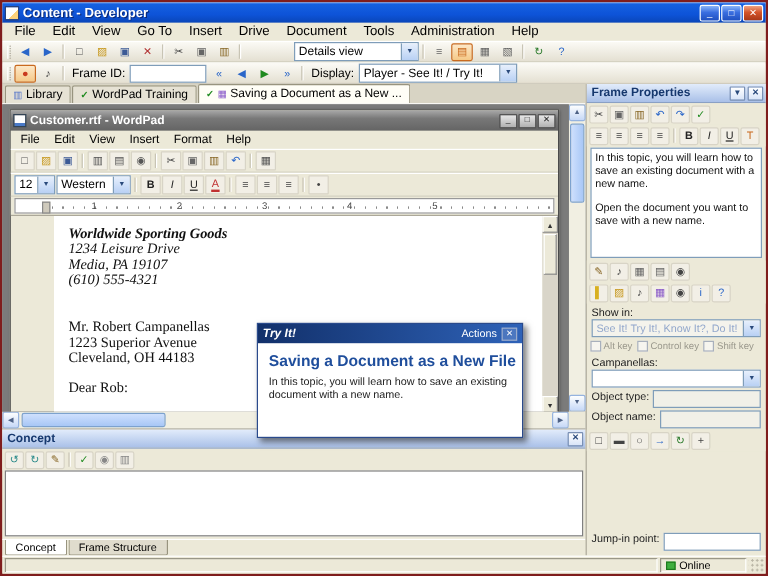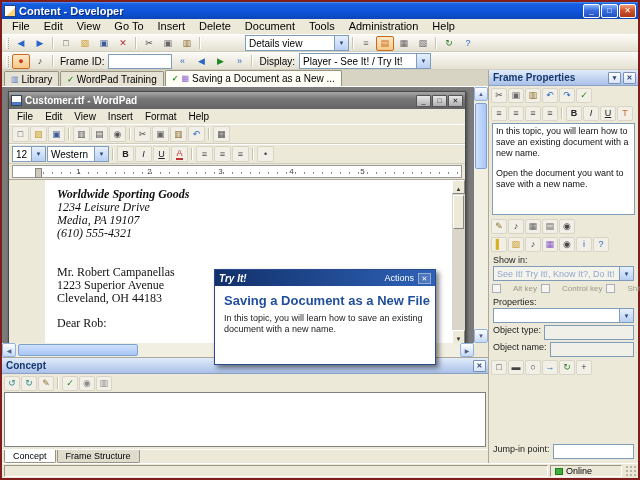--- a/index.html
+++ b/index.html
@@ -127,21 +127,21 @@
   .fp-toolbar{flex:0 0 18px;display:flex;align-items:center;gap:1px;padding:1px 2px;background:#ece9d8;}
   .fp-toolbar .tbi{flex:0 0 16px;width:16px;height:15px;border:1px solid #d8d4c6;background:#f2efe6;}
   .fp-text{flex:0 0 92px;margin:1px 3px 2px;background:#fff;border:1px solid #7f9db9;padding:2px 3px;font-size:9px;line-height:11px;color:#111;overflow:hidden;}
   .fp-p{margin-bottom:9px;}
   .fp-row{display:flex;align-items:flex-start;gap:3px;padding:1px 4px;font-size:9px;color:#222;}
   .fp-row .combo{flex:1;height:15px;font-size:9px;}
   .fp-row .tinput{flex:1;min-width:0;width:0;}
   .fp-label{white-space:nowrap;}
   .fp-stack-label{padding:2px 4px 0;font-size:9px;color:#222;}
   .cbx-row{display:flex;align-items:center;gap:4px;padding:2px 3px;}
-  .cbx{display:inline-flex;align-items:center;gap:12px;font-size:8px;color:#9a988c;white-space:nowrap;}
+  .cbx{display:inline-flex;align-items:center;gap:2px;font-size:8px;color:#9a988c;white-space:nowrap;}
   .cbx .box{width:9px;height:9px;border:1px solid #a8b0bc;background:#f6f5ef;}
   .fp-spacer{flex:1;}
 
   
   .concept{flex:0 0 92px;display:flex;flex-direction:column;border-top:1px solid #aca899;background:#ece9d8;}
   .concept-body{flex:1;margin:0 2px 2px;background:#fff;border:1px solid #808080;}
   .btabs{flex:0 0 14px;display:flex;padding-left:2px;background:#ece9d8;border-top:1px solid #fff;}
   .btab{height:13px;padding:0 8px;font-size:9px;line-height:12px;background:#e0dccd;border:1px solid #98947f;border-top:none;
     border-radius:0 0 2px 2px;margin-right:1px;white-space:nowrap;}
   .btab.active{background:#fff;}
@@ -166,21 +166,21 @@
         <span class="winbtn close" data-name="close-button"><i class="g">✕</i></span>
       </span>
   </div>
 
   <div class="menubar" data-name="menu-bar">
       <span class="mi" data-name="menu-item">File</span>
       <span class="mi" data-name="menu-item">Edit</span>
       <span class="mi" data-name="menu-item">View</span>
       <span class="mi" data-name="menu-item">Go To</span>
       <span class="mi" data-name="menu-item">Insert</span>
-      <span class="mi" data-name="menu-item">Delete</span>
+      <span class="mi" data-name="menu-item">Drive</span>
       <span class="mi" data-name="menu-item">Document</span>
       <span class="mi" data-name="menu-item">Tools</span>
       <span class="mi" data-name="menu-item">Administration</span>
       <span class="mi" data-name="menu-item">Help</span>
     </div>
 
   <div class="toolbar" data-name="main-toolbar">
     <span class="grip" data-name="toolbar-grip"></span>
     <span style="display:contents"><span class="tbi" data-name="back-icon">
           <i class="g" style="color: rgb(42, 102, 201);">◀</i>
@@ -556,21 +556,21 @@
           <label class="cbx" data-name="control-key-checkbox">
             <i class="box" data-name="checkbox-icon"></i>
             <span data-name="checkbox-label">Control key</span>
           </label>
           <label class="cbx" data-name="shift-key-checkbox">
             <i class="box" data-name="checkbox-icon"></i>
             <span data-name="checkbox-label">Shift key</span>
           </label>
         </div>
 
-      <div class="fp-stack-label" data-name="application-label">Properties:</div>
+      <div class="fp-stack-label" data-name="application-label">Campanellas:</div>
       <div class="fp-row">
         <div class="combo" data-name="application-combo">
           <span class="cval" data-name="application-value"></span>
           <span class="cbtn" data-name="chevron-down-icon"></span>
         </div>
       </div>
       <div class="fp-row">
         <span class="fp-label" data-name="object-type-label">Object type:</span>
         <input class="tinput disabled-input" data-name="object-type-input" value="" style="">
       </div>

